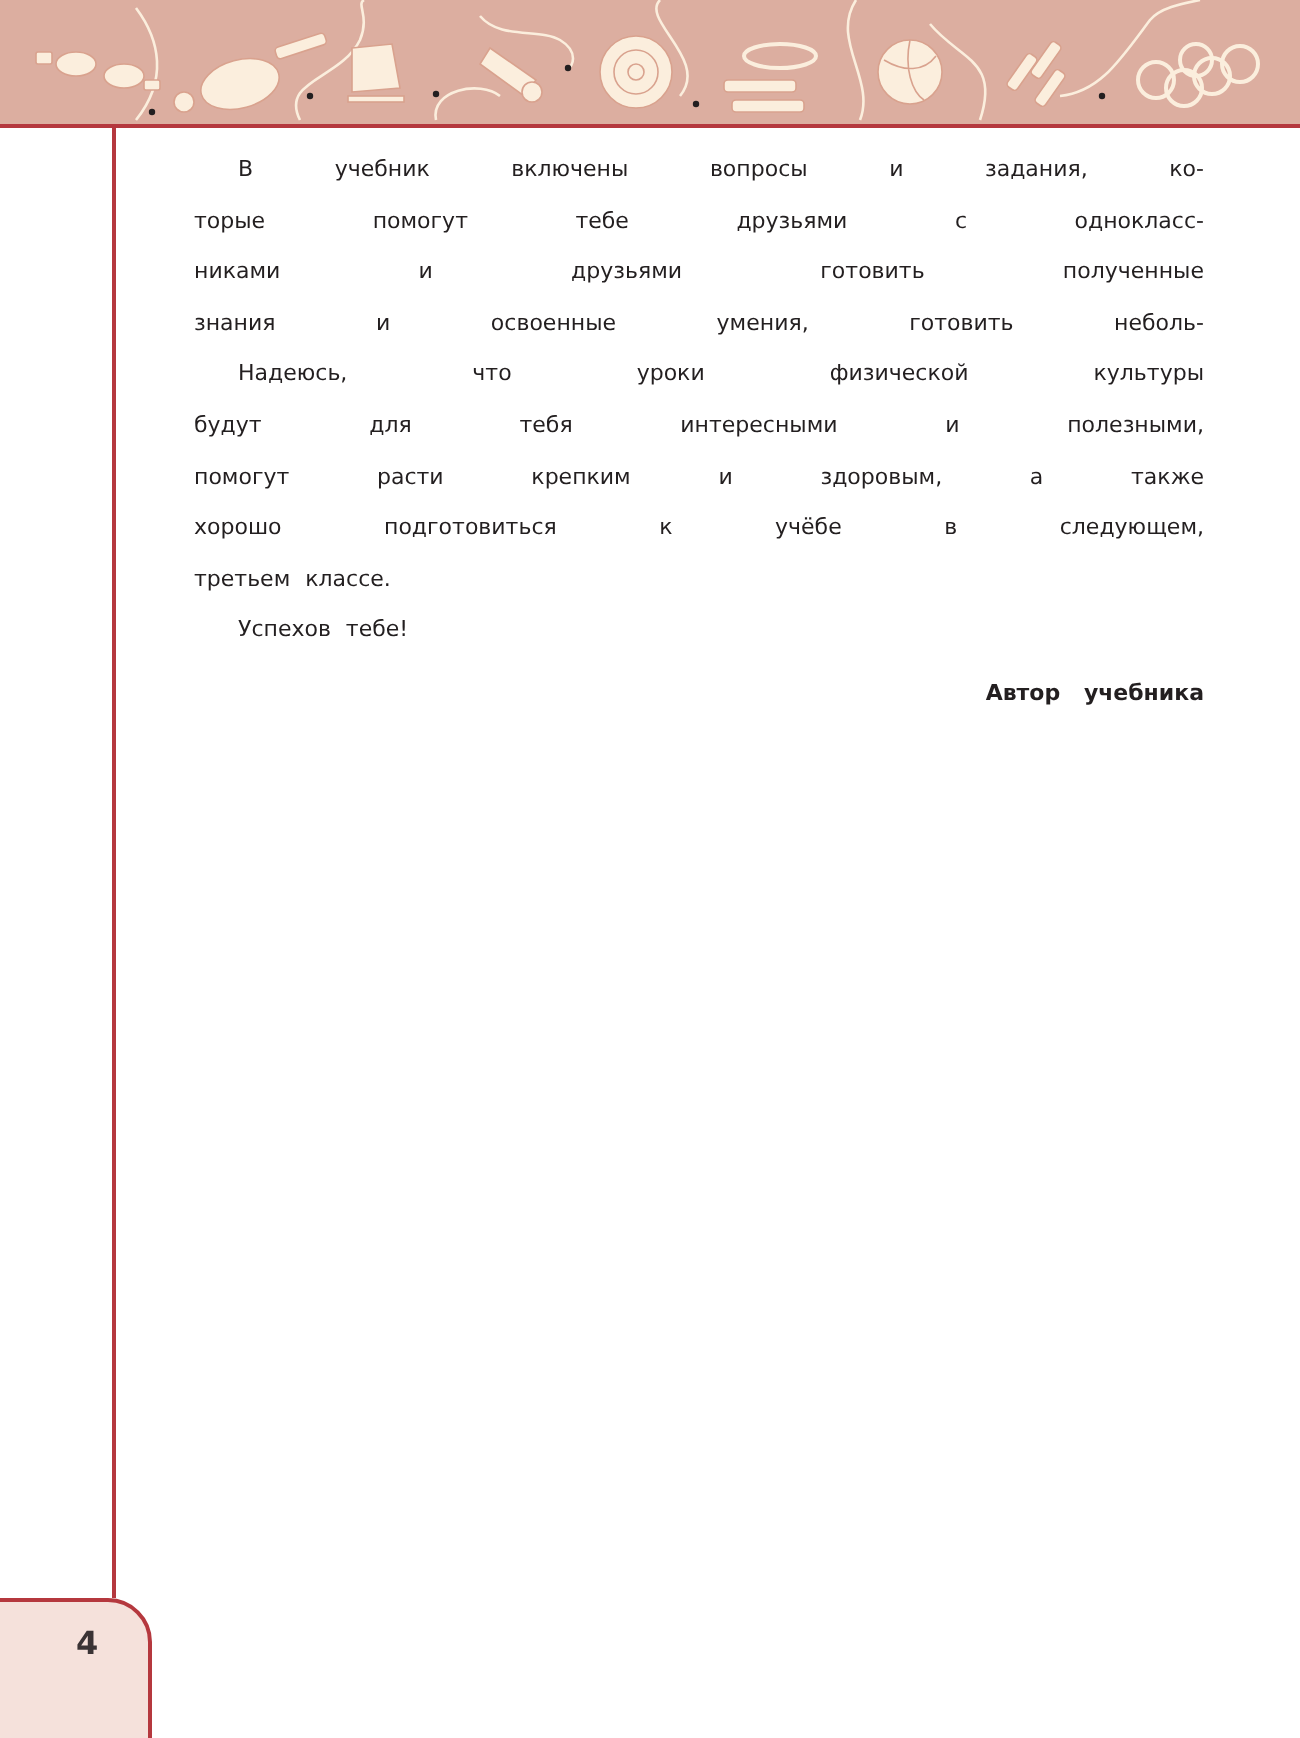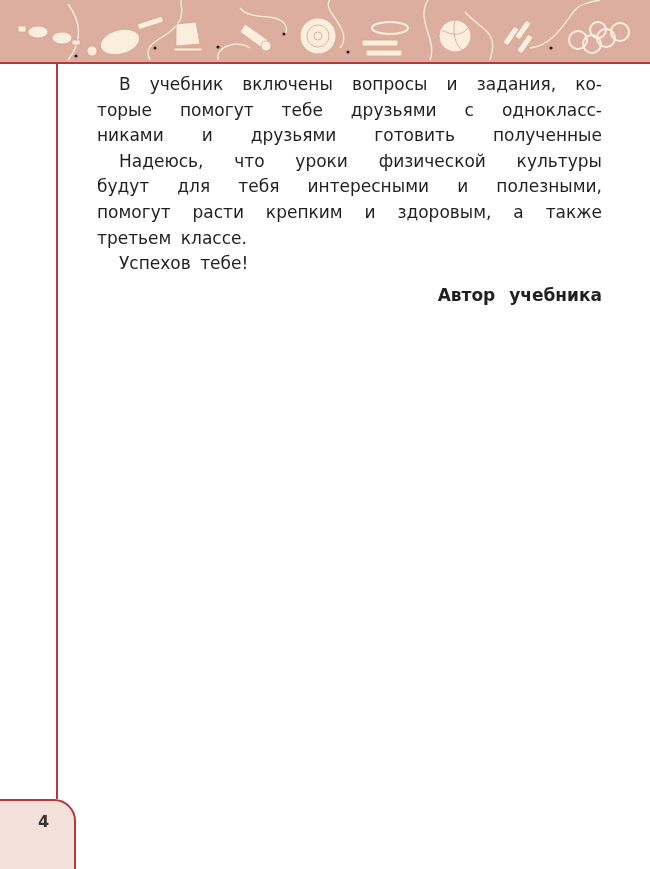--- a/index.html
+++ b/index.html
@@ -5,21 +5,21 @@
   html, body { margin:0; padding:0; }
   body { width:650px; height:869px; background:#ffffff; position:relative; overflow:hidden;
          font-family:"DejaVu Sans", sans-serif; color:#231f20; }
   .header { position:absolute; left:0; top:0; width:650px; height:62px; background:#dcaea0; overflow:hidden; }
   .header svg { position:absolute; left:0; top:0; }
   .hline { position:absolute; left:0; top:62px; width:650px; height:2px; background:#b5383e; }
   .vline { position:absolute; left:56px; top:62px; width:2px; height:737px; background:#b5383e; }
   .page-tab { position:absolute; left:-4px; top:799px; width:80px; height:80px; background:#f5e1db;
               border:2px solid #b5383e; border-top-right-radius:22px; box-sizing:border-box; }
   .page-num { position:absolute; left:38px; top:812px; font-size:16px; font-weight:bold; color:#3a3335; }
-  .text { position:absolute; left:97px; top:72px; width:505px; font-size:17px; line-height:25.6px; }
+  .text { position:absolute; left:97px; top:72px; width:505px; font-size:11px; line-height:25.6px; }
   .line { display:block; text-align:justify; text-align-last:justify; white-space:nowrap; height:25.6px; word-spacing:4px; }
   .line.last { text-align-last:left; }
   .indent { padding-left:22px; }
   .author { font-weight:bold; text-align-last:right; margin-top:6px; word-spacing:8px; }
 </style>
 </head>
 <body>
 
 <div class="header">
   <svg width="650" height="62" viewBox="0 0 650 62">
@@ -84,25 +84,27 @@
   </svg>
 </div>
 <div class="hline"></div>
 <div class="vline"></div>
 
 <div class="text">
   <div>
     <span class="line indent">В учебник включены вопросы и задания, ко-</span>
     <span class="line">торые помогут тебе друзьями с однокласс-</span>
     <span class="line">никами и друзьями готовить полученные</span>
+    <span class="line">знания и освоенные умения, готовить неболь-</span>
   </div>
   <div>
     <span class="line indent">Надеюсь, что уроки физической культуры</span>
     <span class="line">будут для тебя интересными и полезными,</span>
     <span class="line">помогут расти крепким и здоровым, а также</span>
+    <span class="line">хорошо подготовиться к учёбе в следующем,</span>
     <span class="line last">третьем классе.</span>
   </div>
   <div>
     <span class="line indent last">Успехов тебе!</span>
   </div>
   <div class="line author">Автор учебника</div>
 </div>
 
 <div class="page-tab"></div>
 <div class="page-num">4</div>

